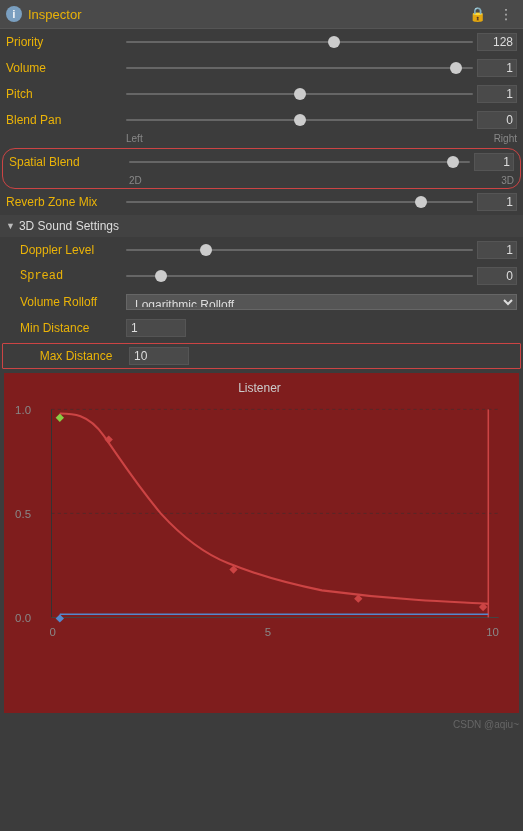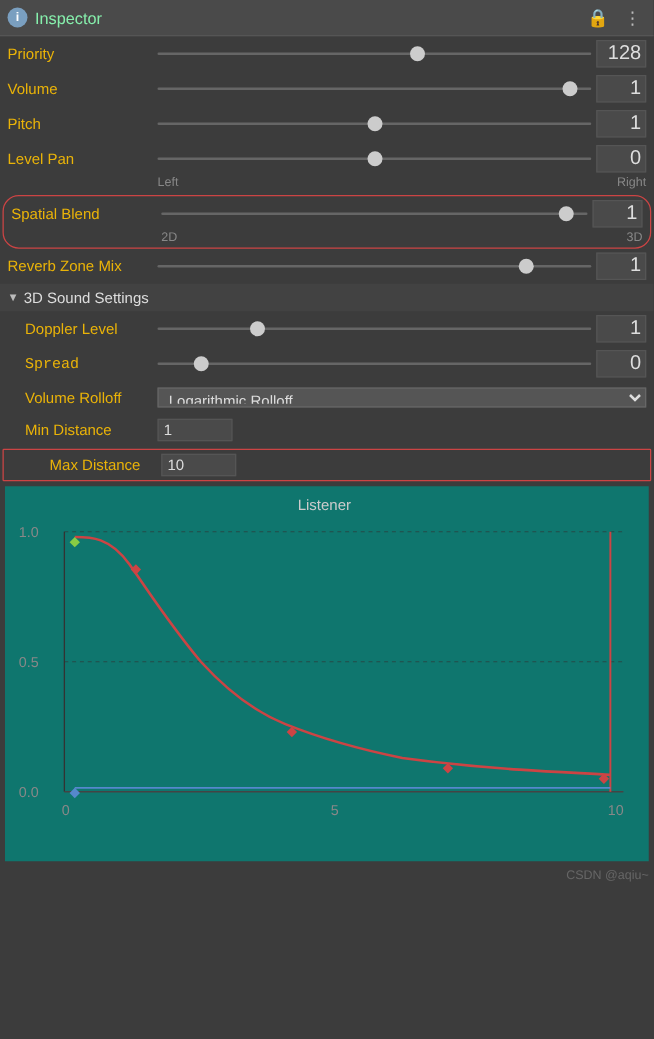--- a/index.html
+++ b/index.html
@@ -40,21 +40,21 @@
       display: flex;
       align-items: center;
       justify-content: center;
       font-size: 10px;
       font-weight: bold;
       color: #fff;
     }
 
     .header-title {
       font-size: 13px;
-      color: #86efac;
+      color: #eab308;
     }
 
     .header-actions {
       display: flex;
       gap: 4px;
       align-items: center;
     }
 
     .header-btn {
       background: none;
@@ -112,21 +112,21 @@
       transform: translate(-50%, -50%);
       cursor: pointer;
     }
 
     .value-box {
       width: 40px;
       text-align: right;
       background: #4a4a4a;
       border: 1px solid #555;
       color: #ddd;
-      font-size: 16px;
+      font-size: 12px;
       padding: 1px 3px;
     }
 
     .hint-row {
       display: flex;
       justify-content: space-between;
       padding: 0 6px 2px 126px;
       font-size: 10px;
       color: #888;
     }
@@ -171,25 +171,25 @@
     .text-value {
       background: #4a4a4a;
       border: 1px solid #555;
       color: #ddd;
       font-size: 12px;
       padding: 1px 4px;
       width: 60px;
     }
 
     .chart-area {
-      background: #0f766e;
+      background: #7f1d1d;
       margin: 4px;
       padding: 8px 8px 8px 4px;
       position: relative;
-      height: 300px;
+      height: 340px;
     }
 
     .chart-title {
       text-align: center;
       font-size: 12px;
       color: #ccc;
       margin-bottom: 4px;
     }
 
     .chart-svg {
@@ -252,21 +252,21 @@
       <div class="slider-container">
         <div class="slider-track">
           <div class="slider-thumb" style="left:50%"></div>
         </div>
       </div>
       <div class="value-box">1</div>
     </div>
   </div>
 
   <div class="row">
-    <div class="row-label">Level Pan</div>
+    <div class="row-label">Blend Pan</div>
     <div class="row-control">
       <div class="slider-container">
         <div class="slider-track">
           <div class="slider-thumb" style="left:50%"></div>
         </div>
       </div>
       <div class="value-box">0</div>
     </div>
   </div>
   <div class="hint-row">

